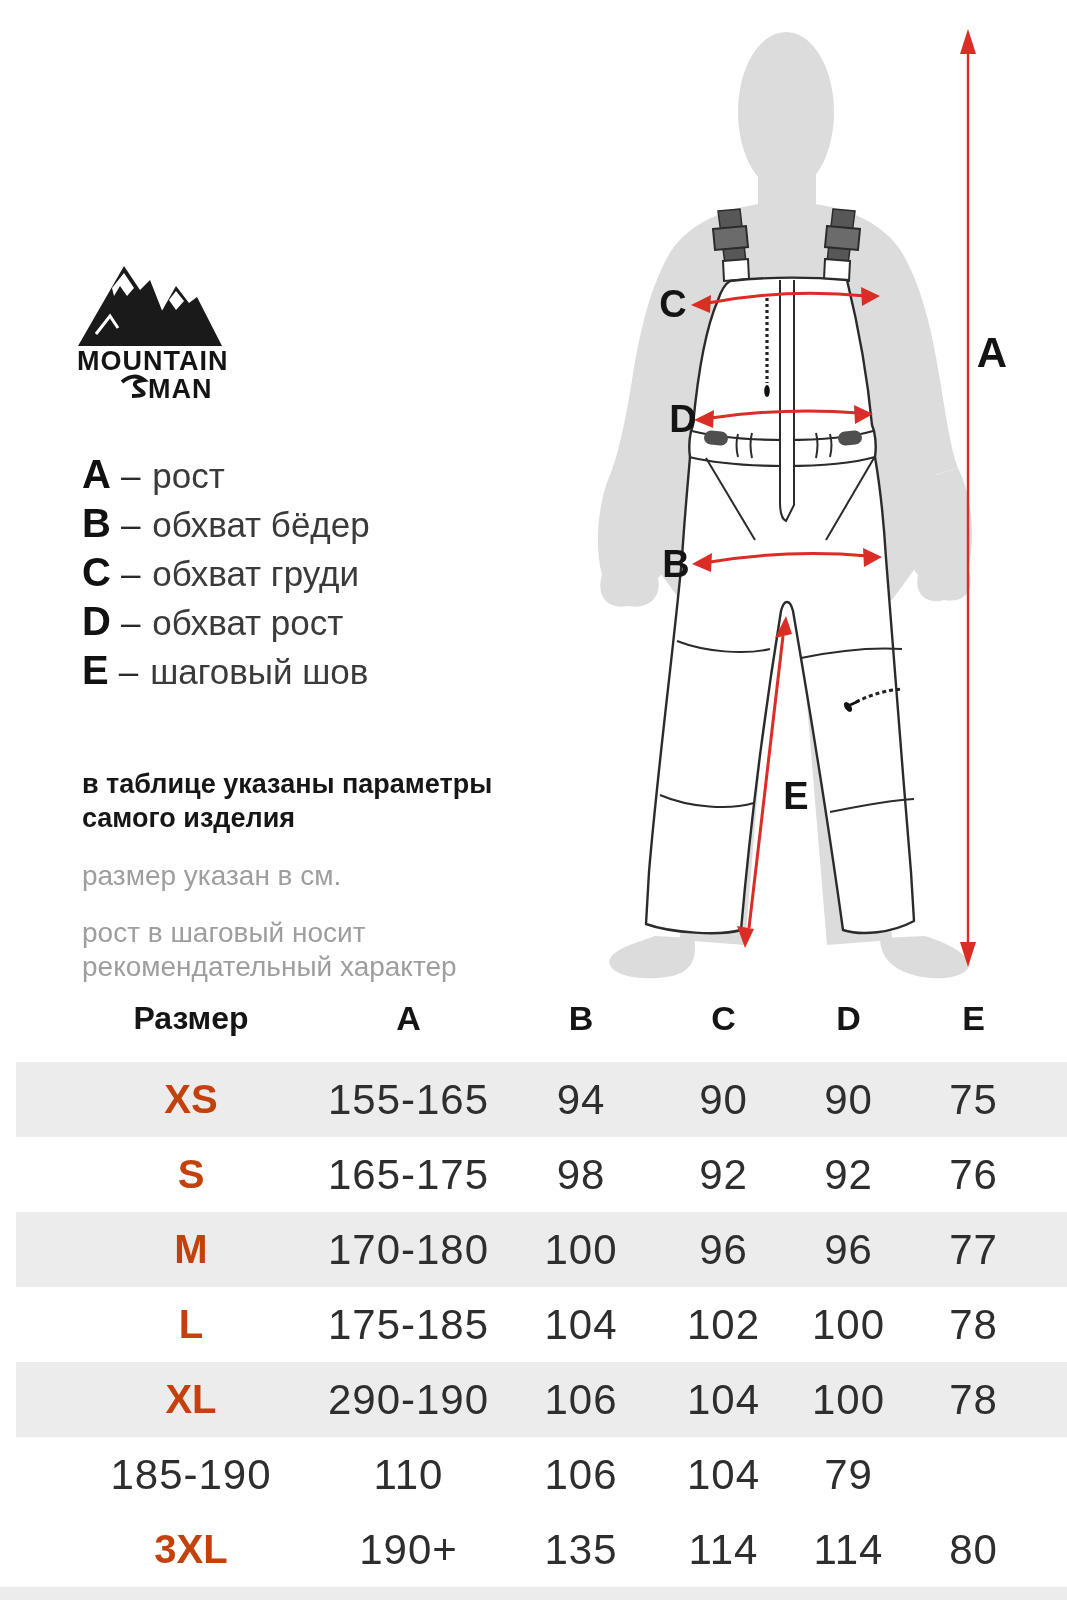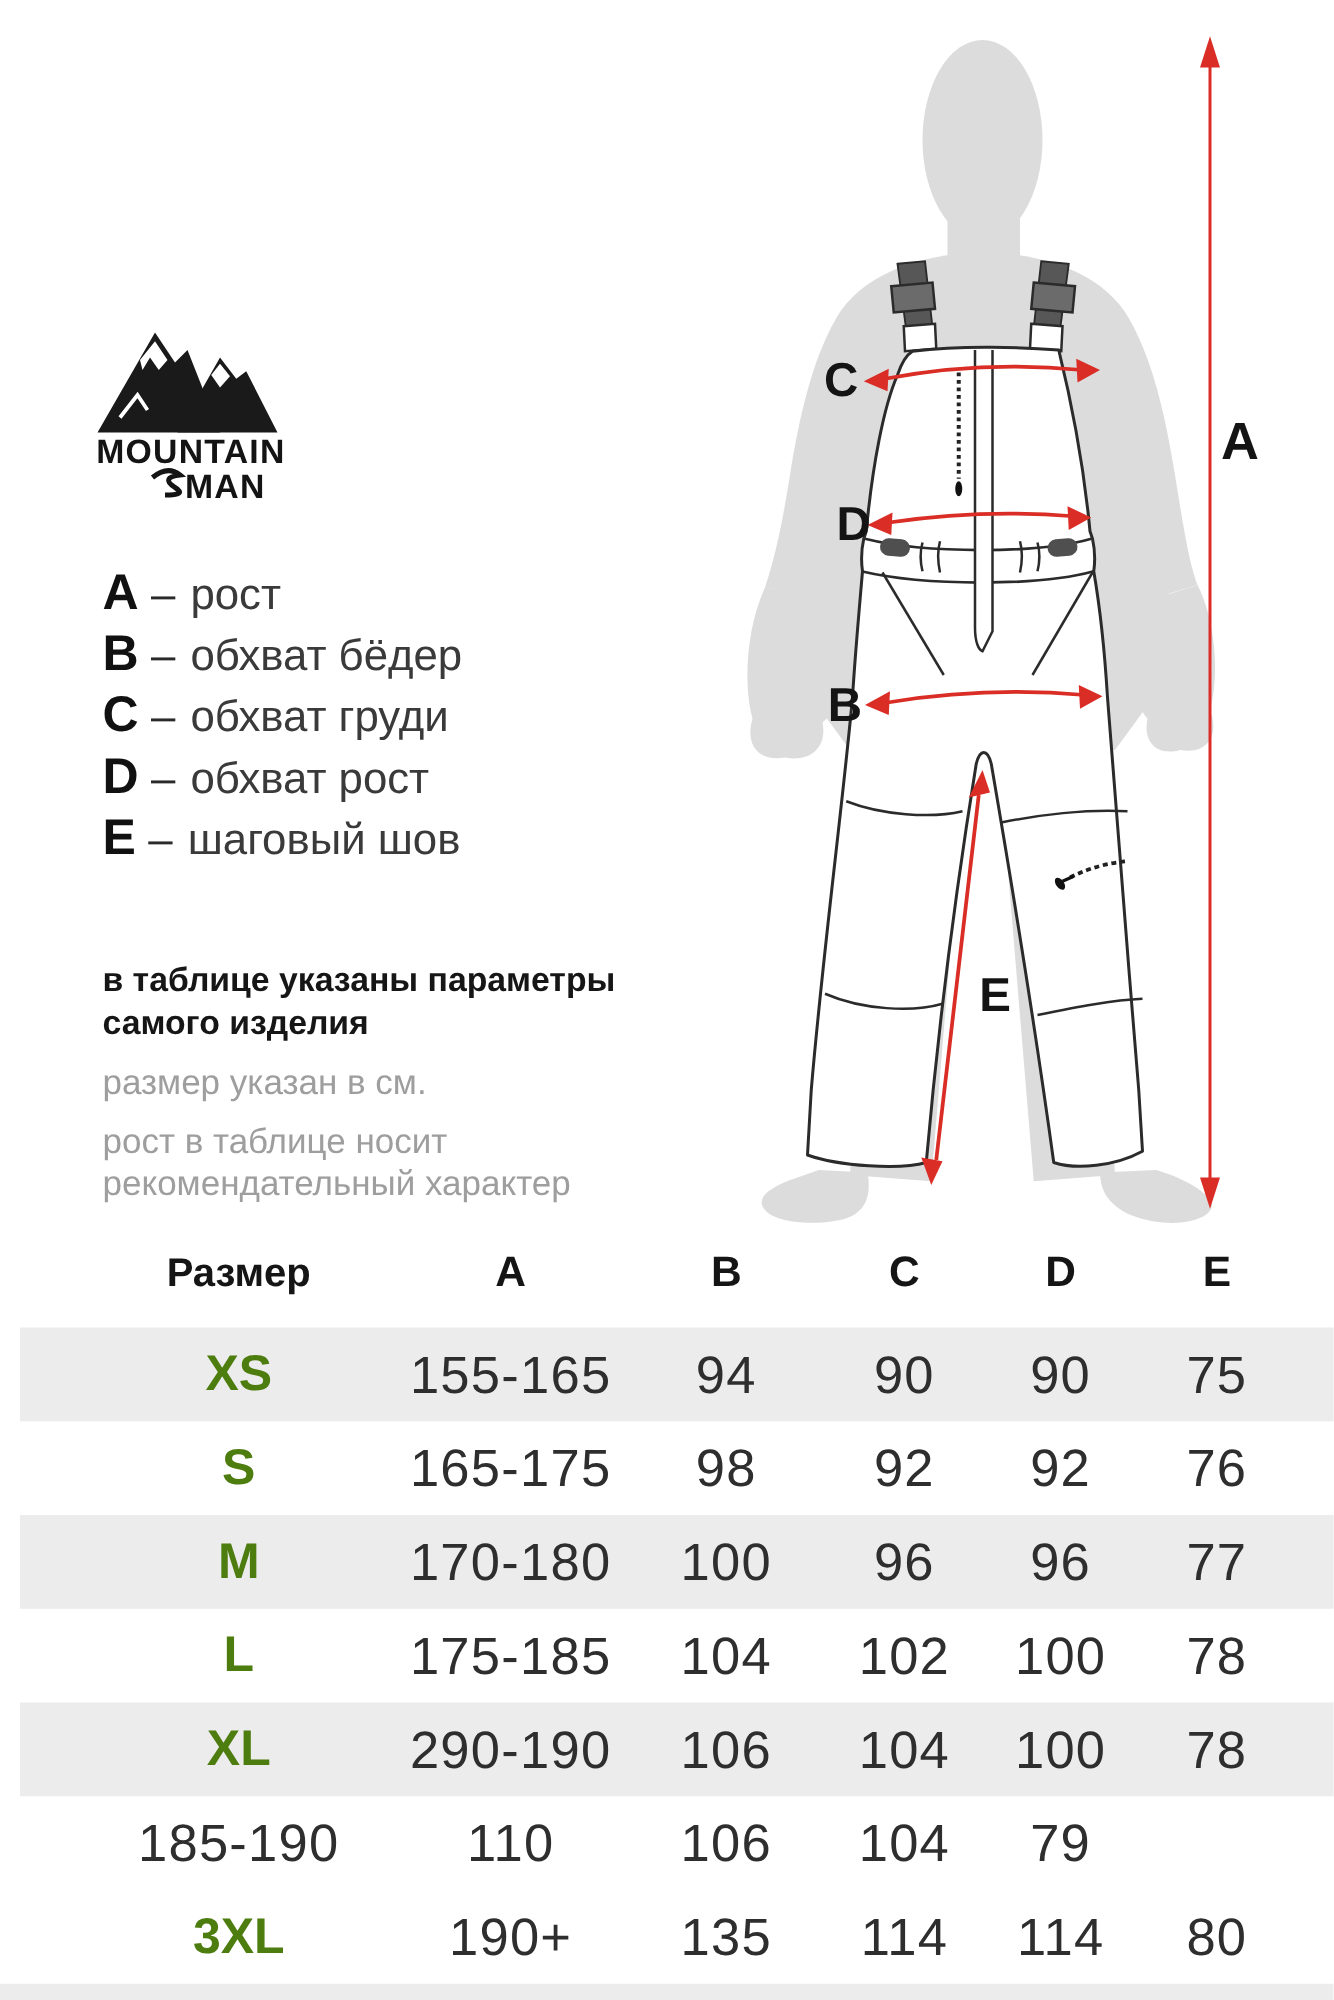--- a/index.html
+++ b/index.html
@@ -11,32 +11,32 @@
   
   .logo{position:absolute;left:76px;top:256px;width:170px;height:150px;}
   
   .legend{position:absolute;left:82px;top:452px;width:540px;}
   .legend-row{display:flex;align-items:baseline;height:49px;font-size:35px;color:#3a3a3a;font-weight:300;}
   .legend-letter{font-weight:800;font-size:40px;color:#111;margin-right:10px;}
   .legend-dash{margin-right:12px;color:#2a2a2a;}
   
   .notes{position:absolute;left:82px;top:768px;width:470px;}
   .note-bold{font-size:27px;font-weight:700;line-height:1.25;color:#161616;}
-  .note-gray{font-size:28px;font-weight:300;line-height:1.22;color:#9e9e9e;margin-top:13px;}
+  .note-gray{font-size:28px;font-weight:300;line-height:1.22;color:#9e9e9e;margin-top:23px;}
   
   .figure{position:absolute;left:580px;top:0;width:487px;height:985px;}
   
   .size-table{position:absolute;left:0;top:975px;width:1067px;padding-left:16px;}
   .trow{display:grid;grid-template-columns:260px 175px 170px 115px 135px 115px;
         padding:0 52px 0 45px;align-items:center;height:75px;}
   .trow.head{height:87px;}
   .cell{text-align:center;}
   .hcell{font-weight:700;font-size:34px;color:#151515;}
   .hcell.first{font-size:32px;}
-  .size{font-weight:700;font-size:40px;color:#4d7c0f;}
+  .size{font-weight:700;font-size:40px;color:#c2410c;}
   .num{font-weight:300;font-size:42px;color:#2e2e2e;letter-spacing:1px;}
   .striped{background:#ececec;}
   .bottom-strip{position:absolute;left:0;top:1587px;width:1067px;height:13px;background:#ececec;}
 </style>
 </head>
 <body>
 
 <div class="page">
 
 
@@ -77,21 +77,21 @@
     <div class="legend-row">
       <span class="legend-letter">E</span>
       <span class="legend-dash">–</span>
       <span class="legend-desc">шаговый шов</span>
     </div>
   </div>
 
   <div class="notes">
     <div class="note-bold">в таблице указаны параметры самого изделия</div>
     <div class="note-gray">размер указан в см.</div>
-    <div class="note-gray">рост в таблице носит рекомендательный характер</div>
+    <div class="note-gray">рост в шаговый носит рекомендательный характер</div>
   </div>
 
   <svg class="figure" viewBox="0 0 487 985">
 
     <g fill="#dcdcdc">
       <ellipse cx="206" cy="112" rx="48" ry="80"></ellipse>
       <rect x="178" y="150" width="58" height="80"></rect>
       <path d="M206,202 C152,203 104,222 86,260 C68,298 58,365 56,430 C55,490 62,540 78,570
                L100,600 L312,600 L334,570 C350,540 357,490 356,430 C354,365 344,298 326,260
                C308,222 260,202 206,202 Z"></path>

